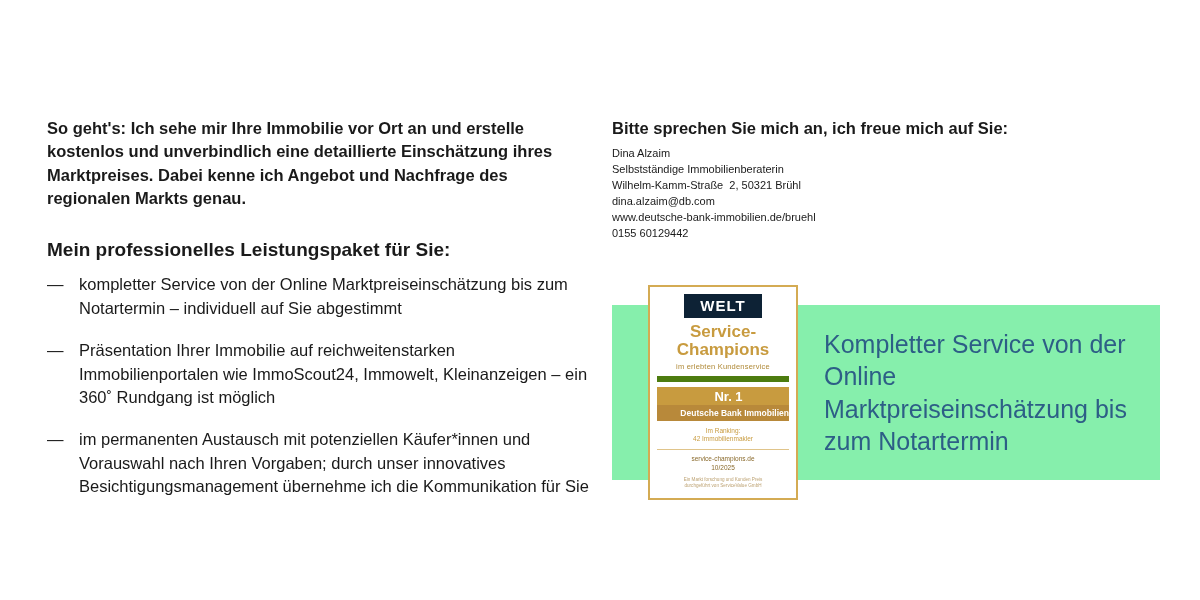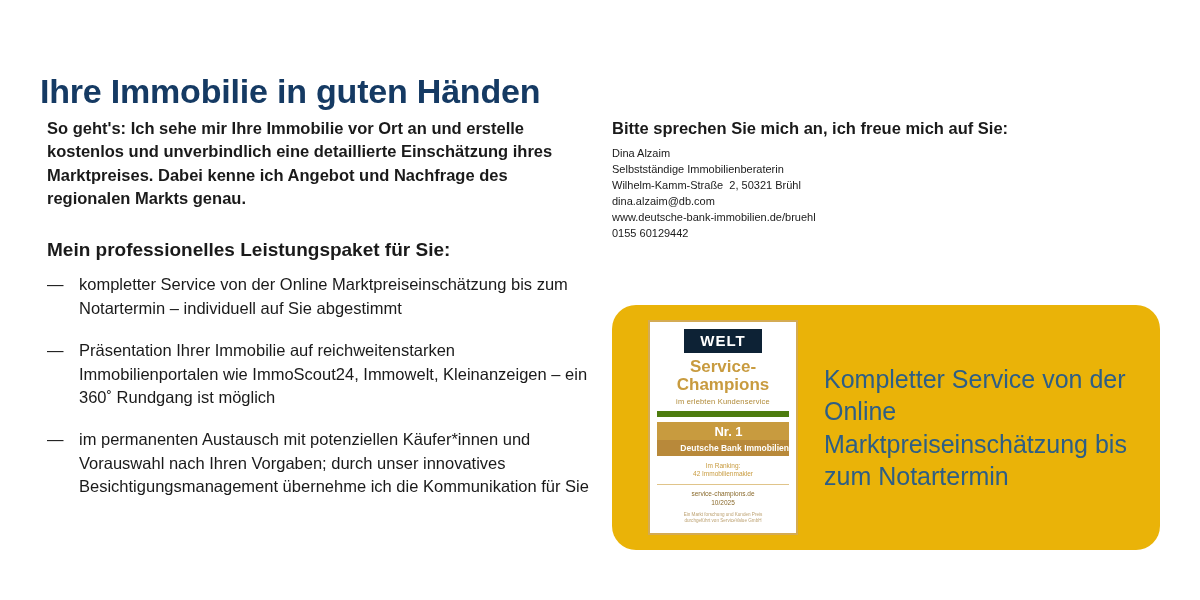--- a/index.html
+++ b/index.html
@@ -91,25 +91,24 @@
     color: #1a1a1a;
   }
   .contact-lines div {
     white-space: pre;
   }
   .promo {
     position: absolute;
     left: 612px;
     top: 305px;
     width: 548px;
-    height: 245px;
-    background: #eab308;
+    height: 175px;
+    background: #86efac;
     display: flex;
     align-items: center;
-    border-radius: 24px;
   }
   .promo-badge {
     width: 150px;
     margin-left: 36px;
     margin-right: 26px;
     flex: 0 0 auto;
   }
   .badge {
     width: 150px;
     box-sizing: border-box;
@@ -184,21 +183,20 @@
     font-size: 25px;
     line-height: 1.3;
     flex: 1 1 auto;
   }
 </style>
 </head>
 <body>
 
 <div class="page">
 
-  <h1 class="headline">Ihre Immobilie in guten Händen</h1>
 
   <div class="col-left">
     <p class="intro">So geht's: Ich sehe mir Ihre Immobilie vor Ort an und erstelle kostenlos und unverbindlich eine detaillierte Einschätzung ihres Marktpreises. Dabei kenne ich Angebot und Nachfrage des regionalen Markts genau.</p>
     <p class="subhead">Mein professionelles Leistungspaket für Sie:</p>
     <ul class="bullets">
       <li>
         <span class="dash">—</span>
         <span>kompletter Service von der Online Marktpreiseinschätzung bis zum Notartermin – individuell auf Sie abgestimmt</span>
       </li>
       <li>

